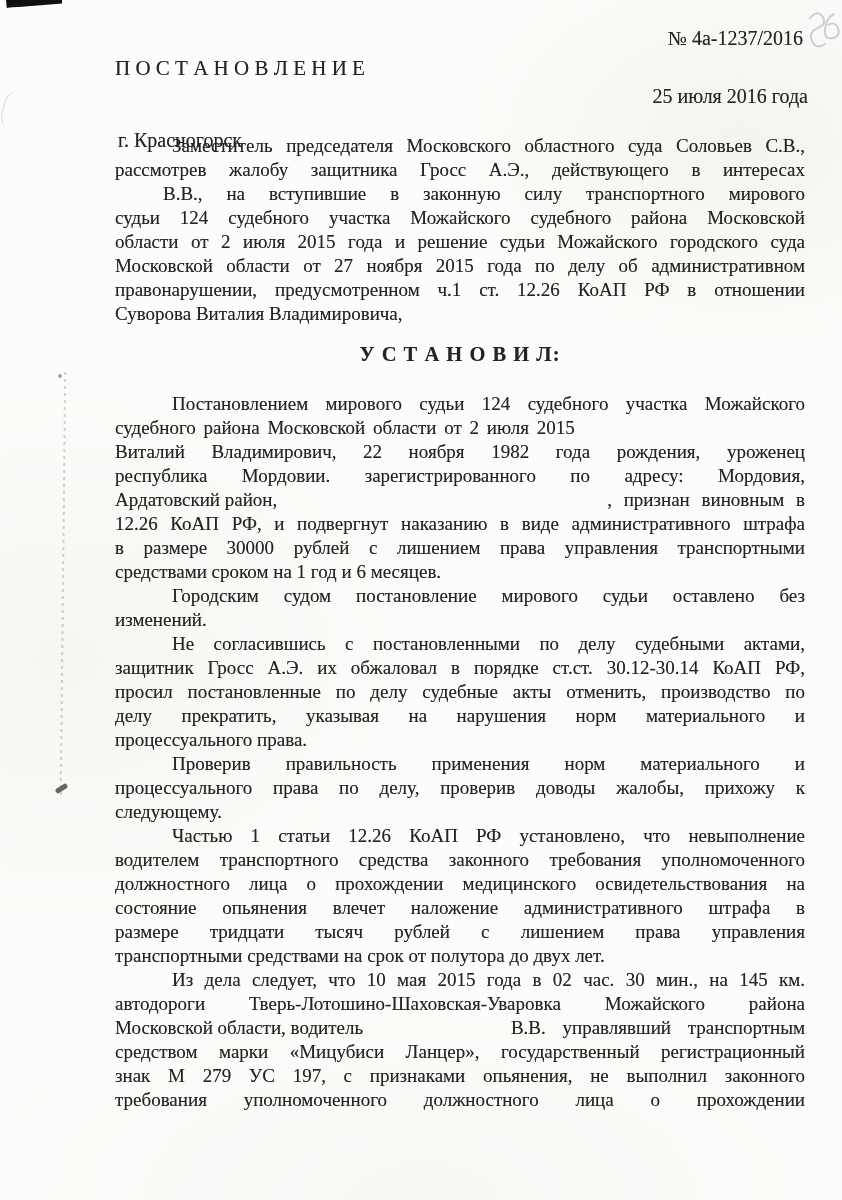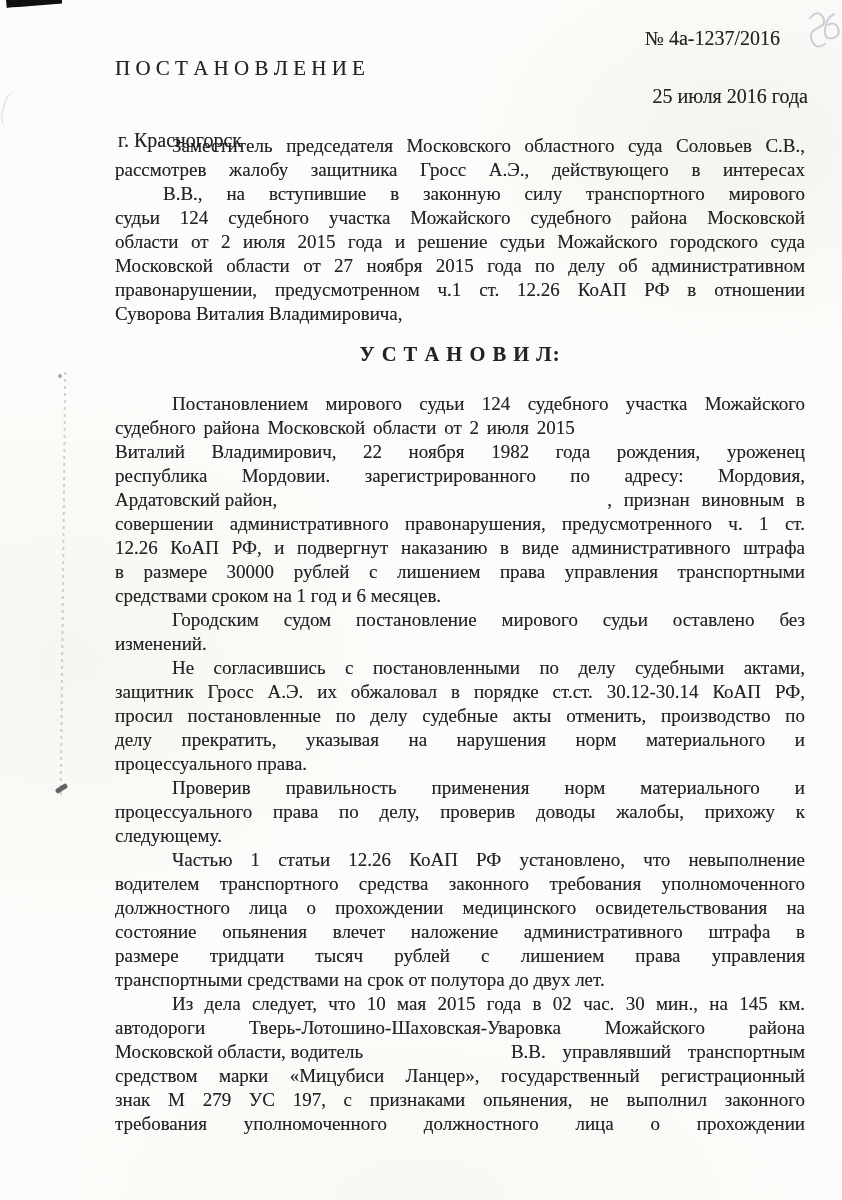--- a/index.html
+++ b/index.html
@@ -20,21 +20,21 @@
     clip-path:polygon(0 0,100% 15%,100% 75%,0 100%);}
   .corner-smudge{position:absolute;left:2px;top:92px;width:16px;height:36px;
     border-left:2px solid rgba(120,120,120,0.16);border-radius:50% / 40%;transform:rotate(14deg);}
   .pencil-mark{position:absolute;right:-6px;top:4px;opacity:0.42;}
   .fold-line{position:absolute;left:62px;top:372px;width:2px;height:424px;transform:rotate(0.6deg);
     background:repeating-linear-gradient(to bottom, rgba(110,110,110,0.30) 0 3px, transparent 3px 7px);}
   .fold-dot{position:absolute;left:58px;top:374px;width:4px;height:4px;border-radius:50%;background:rgba(90,95,110,0.55);}
   .fold-tick{position:absolute;left:55px;top:786px;width:13px;height:5px;background:#4a4a4a;
     border-radius:2px;transform:rotate(-32deg);opacity:0.85;}
   
-  .case-number{position:absolute;top:27px;right:62px;font-size:20px;}
+  .case-number{position:absolute;top:27px;right:39px;font-size:20px;}
   .doc-title{position:absolute;top:56px;left:115px;width:690px;text-align:left;font-size:21px;}
   .city{position:absolute;top:89px;left:118px;font-size:20px;margin-top:40px;}
   .date{position:absolute;top:85px;right:34px;font-size:20px;}
   
   .content{position:absolute;left:115px;top:134px;width:690px;}
   .ln{height:24px;line-height:24px;font-size:19px;overflow:hidden;
       text-align:justify;text-align-last:justify;}
   .ln.left{text-align:left;text-align-last:left;}
   .ln.ind{padding-left:57px;}
   .ln.pad48{padding-left:48px;}
@@ -84,21 +84,20 @@
     <div class="heading">У С Т А Н О В И Л:</div>
 
     <div class="ln ind">Постановлением мирового судьи 124 судебного участка Можайского</div>
     <div class="ln gapend">судебного района Московской области от 2 июля 2015</div>
     <div class="ln">Виталий Владимирович, 22 ноября 1982 года рождения, уроженец</div>
     <div class="ln">республика Мордовии. зарегистрированного по адресу: Мордовия,</div>
     <div class="ln split">
       <span>Ардатовский район,</span>
       <span class="ws7">, признан виновным в</span>
     </div>
-    <div class="ln">совершении административного правонарушения, предусмотренного ч. 1 ст.</div>
     <div class="ln">12.26 КоАП РФ, и подвергнут наказанию в виде административного штрафа</div>
     <div class="ln">в размере 30000 рублей с лишением права управления транспортными</div>
     <div class="ln left">средствами сроком на 1 год и 6 месяцев.</div>
 
     <div class="ln ind">Городским судом постановление мирового судьи оставлено без</div>
     <div class="ln left">изменений.</div>
 
     <div class="ln ind">Не согласившись с постановленными по делу судебными актами,</div>
     <div class="ln">защитник Гросс А.Э. их обжаловал в порядке ст.ст. 30.12-30.14 КоАП РФ,</div>
     <div class="ln">просил постановленные по делу судебные акты отменить, производство по</div>

